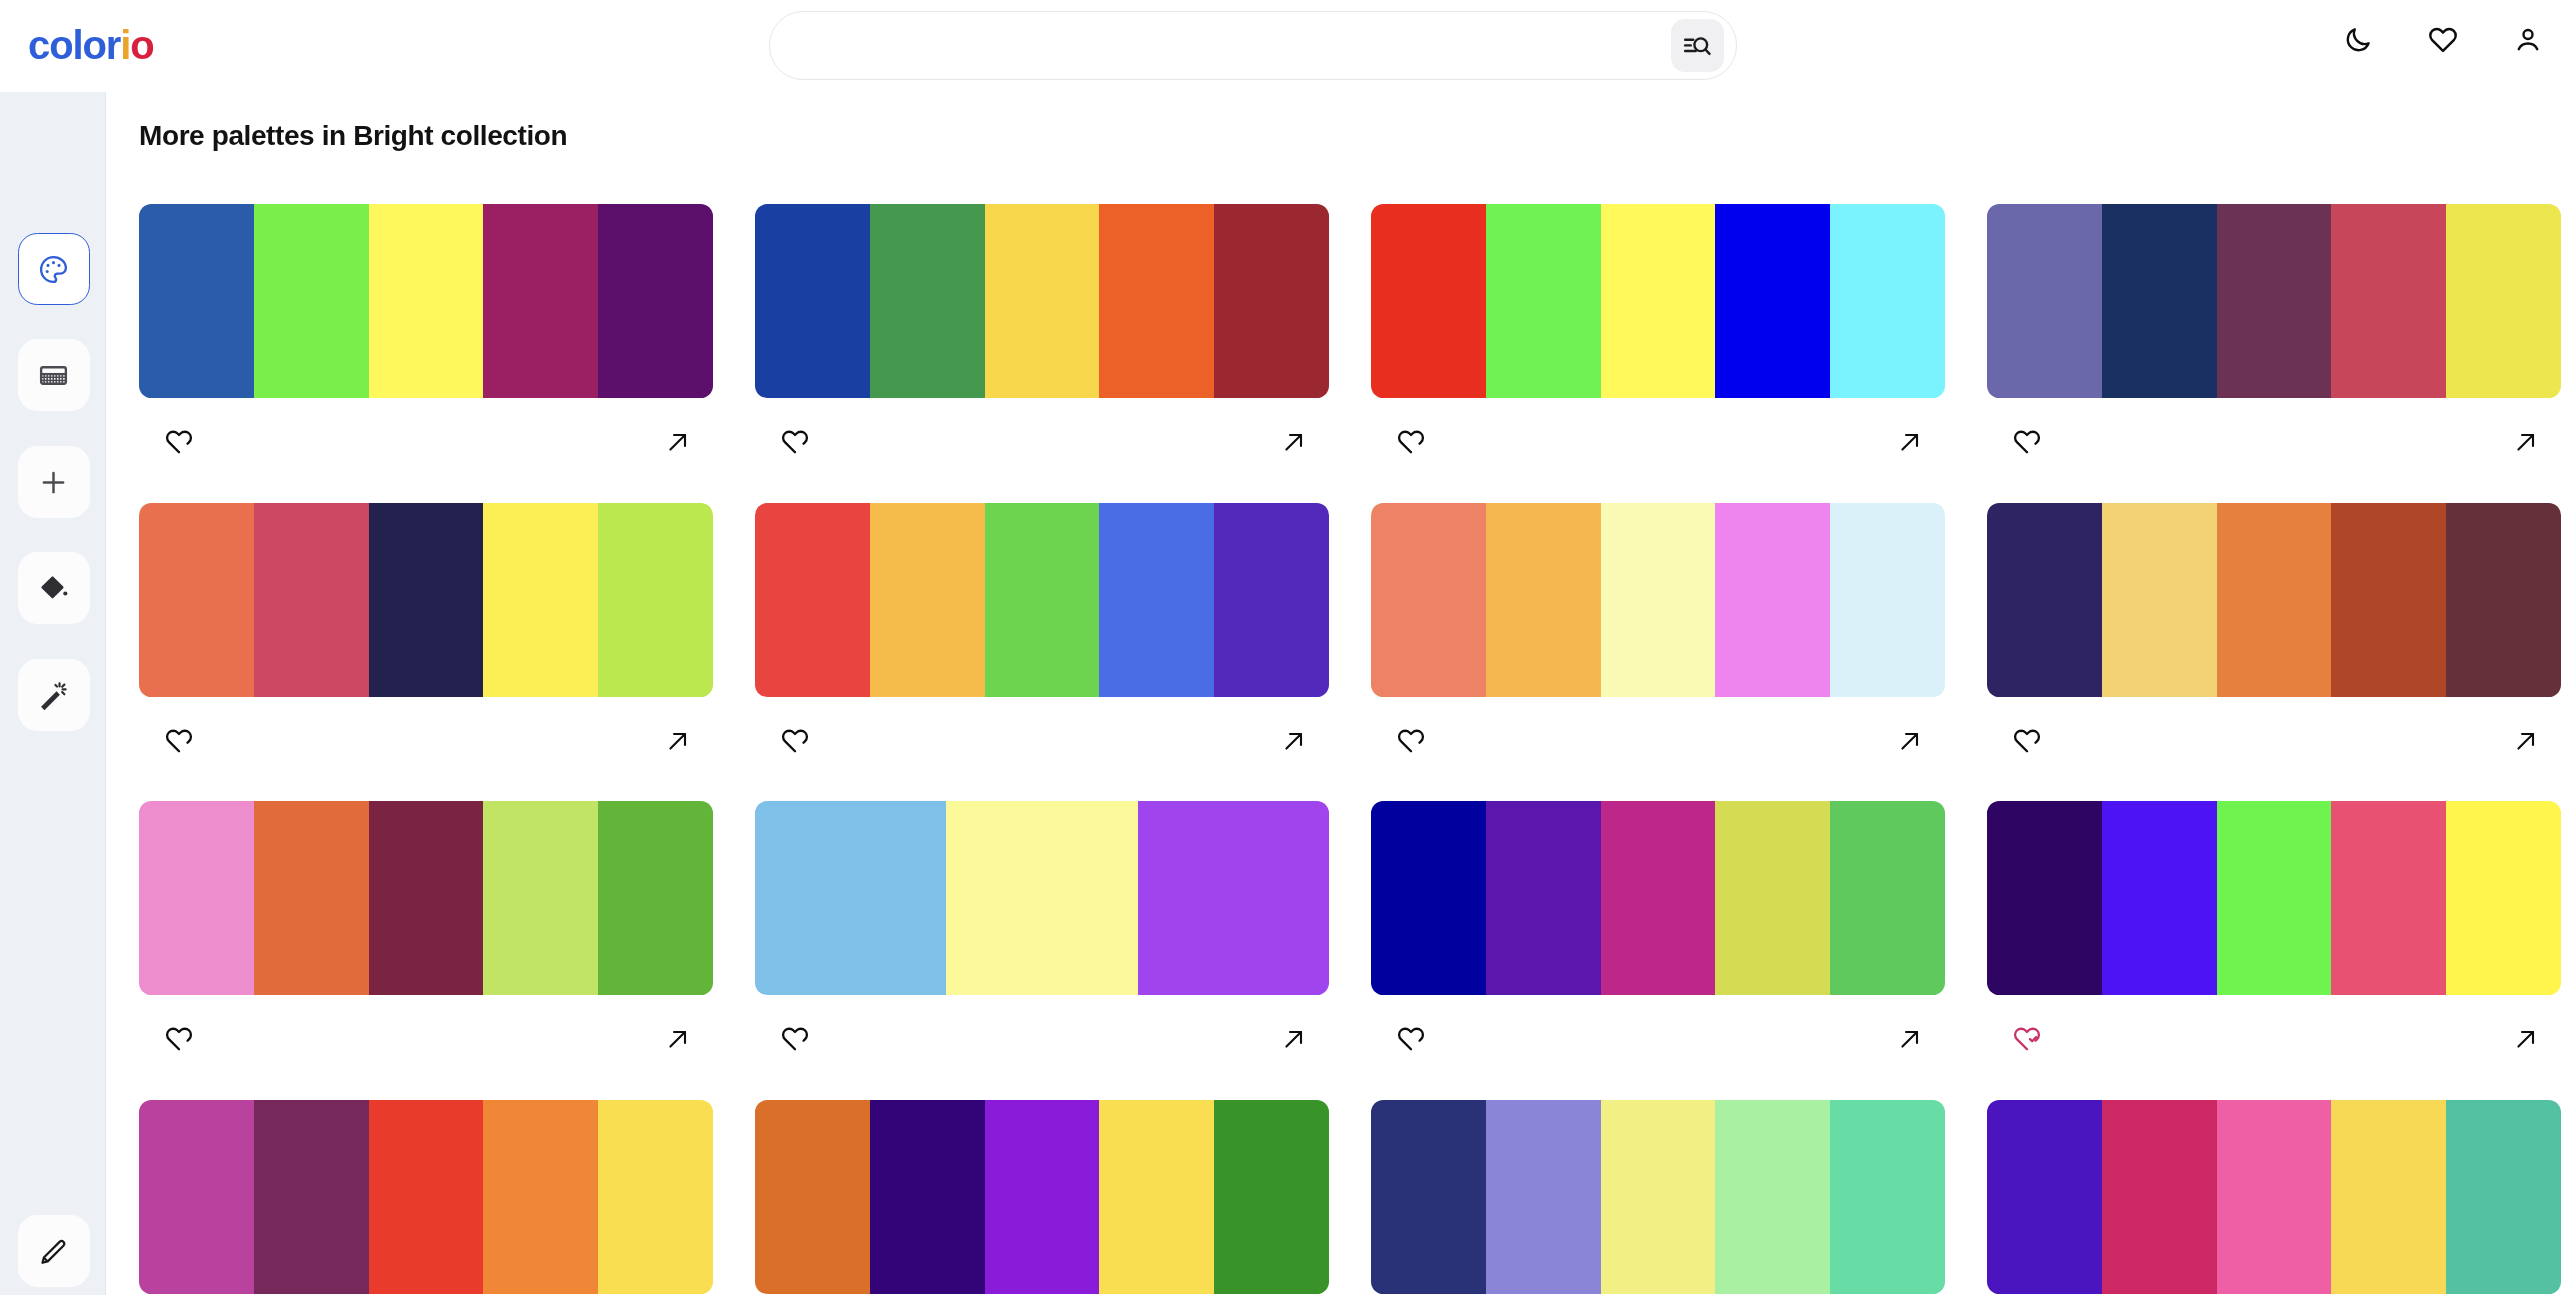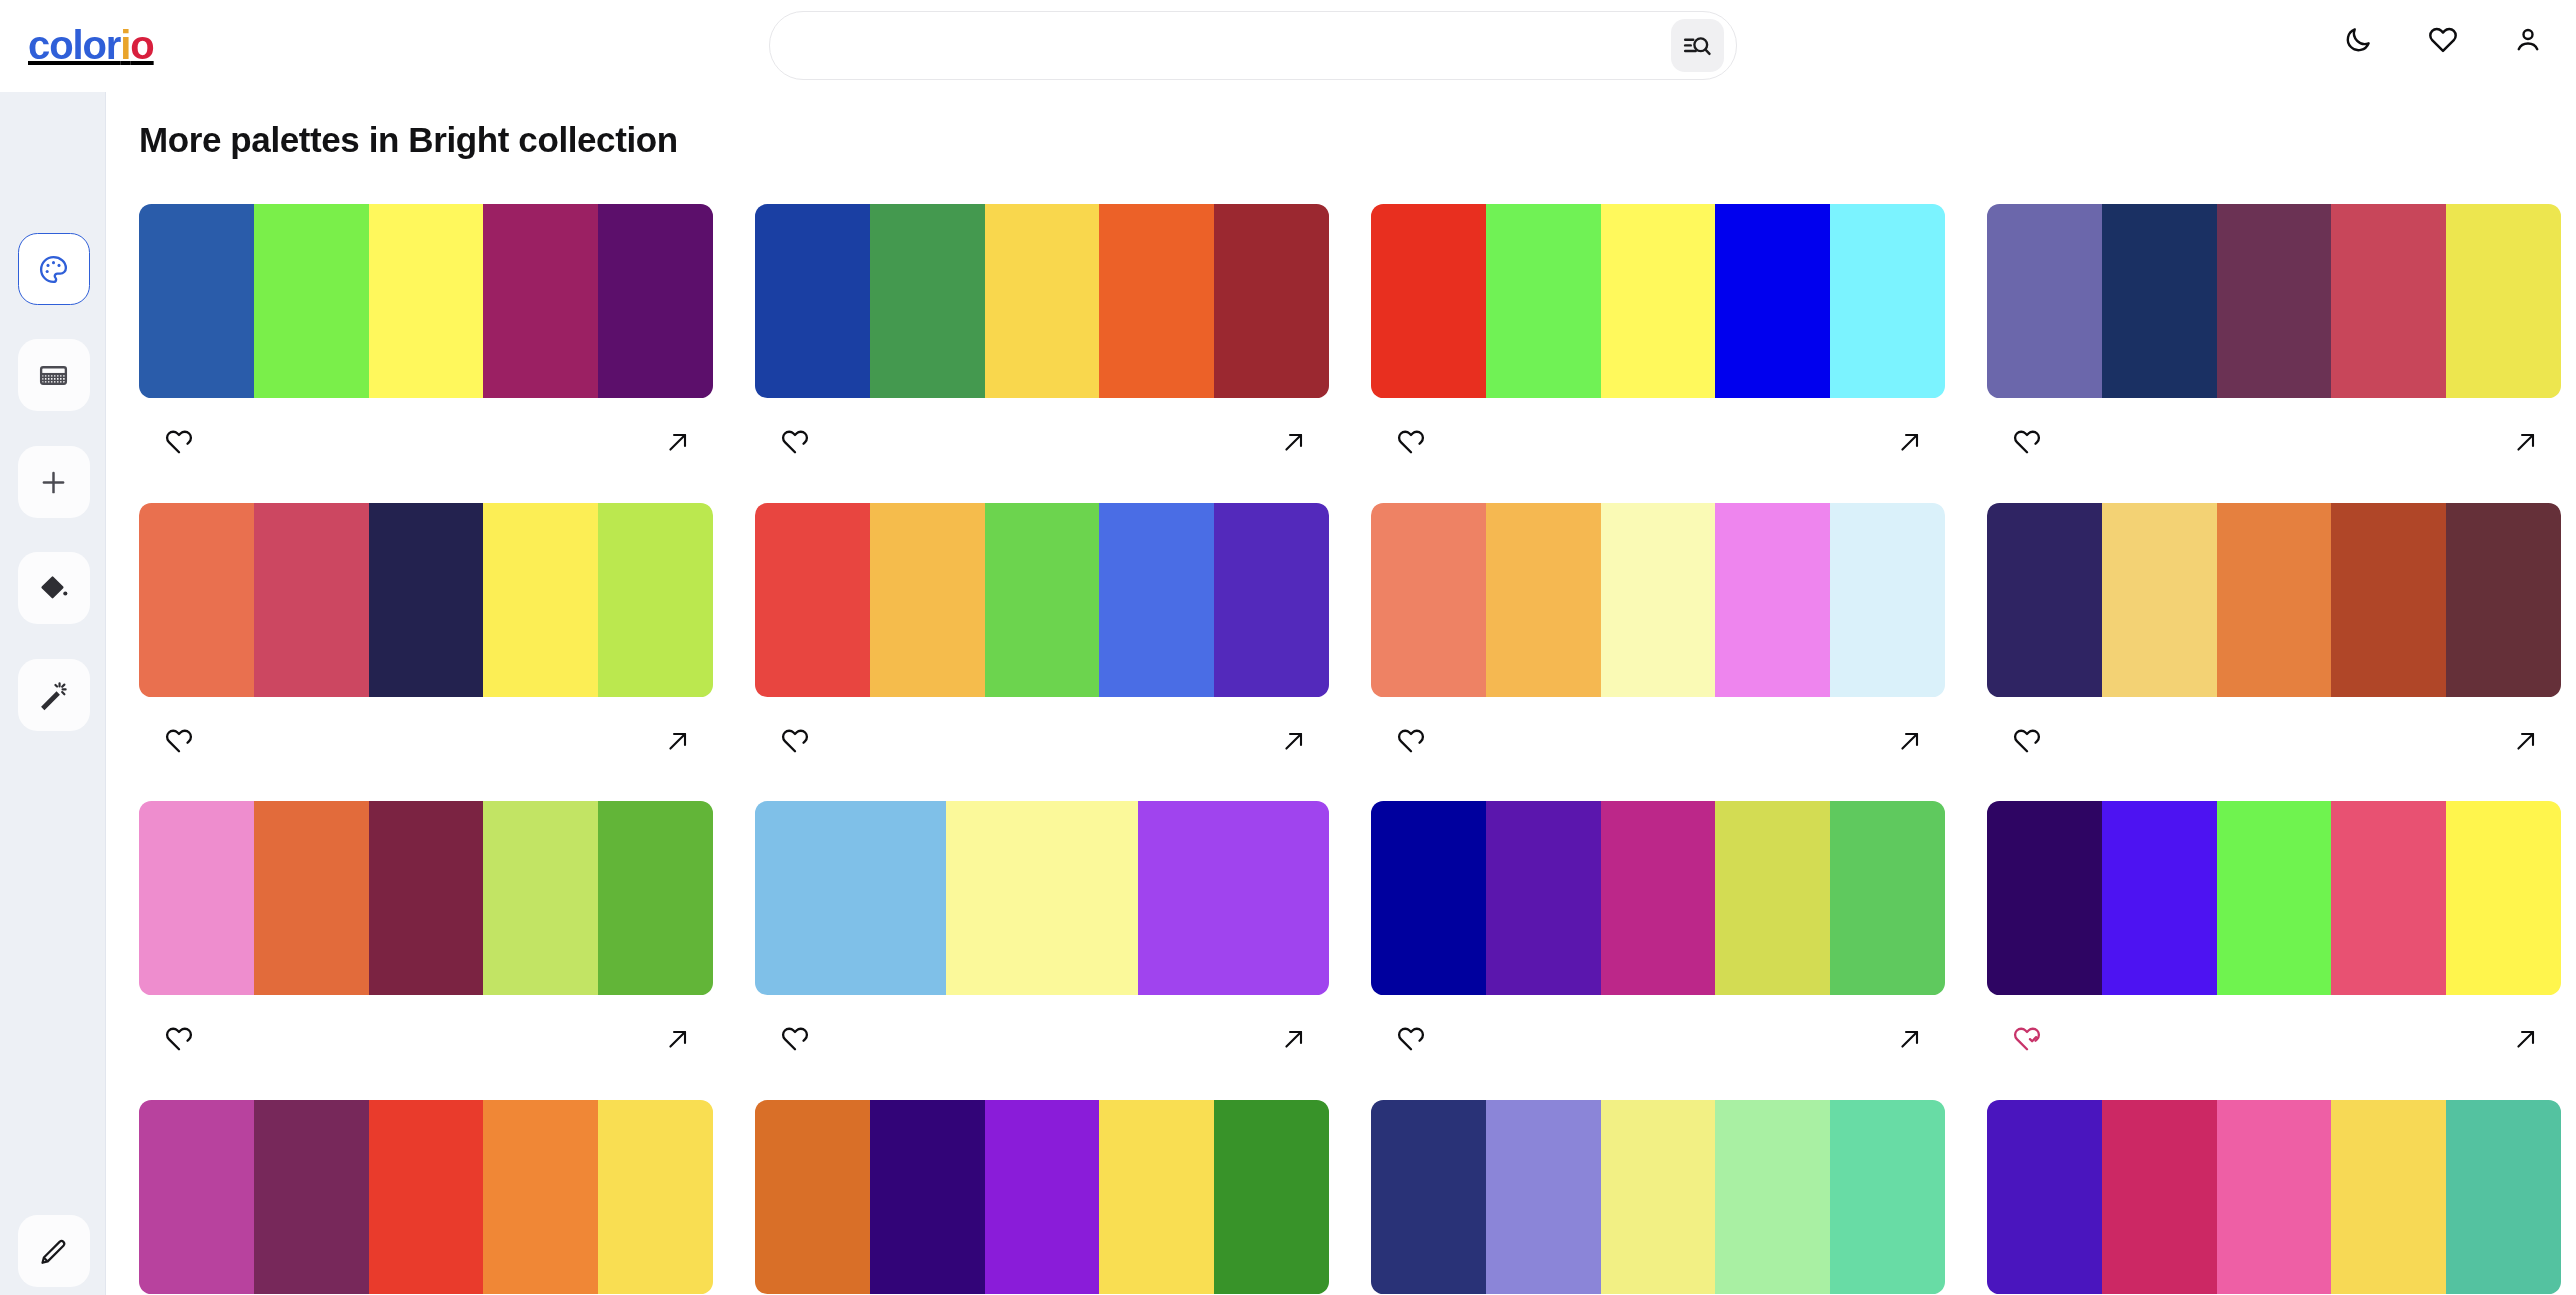--- a/index.html
+++ b/index.html
@@ -24,21 +24,20 @@
   }
   .logo {
     position: absolute;
     left: 28px;
     top: 19.4px;
     font-size: 40px;
     font-weight: 700;
     letter-spacing: -1.1px;
     line-height: 53px;
     user-select: none;
-    text-decoration: underline;
   }
   .logo .c-blue { color: #2f5fd8; }
   .logo .c-amber { color: #e9a42b; }
   .logo .c-red { color: #d81f3d; }
 
   .searchbar {
     position: absolute;
     left: 769px;
     top: 11.4px;
     width: 968px;
@@ -130,21 +129,21 @@
     top: 92px;
     width: 2469px;
     height: 1203px;
     background: #ffffff;
     overflow: hidden;
   }
   .page-title {
     position: absolute;
     left: 32px;
     top: 28px;
-    font-size: 35px;
+    font-size: 28px;
     font-weight: 700;
     color: #121214;
     letter-spacing: -0.4px;
   }
 
   .grid {
     position: absolute;
     left: 32px;
     top: 112px;
     width: 2430px;

